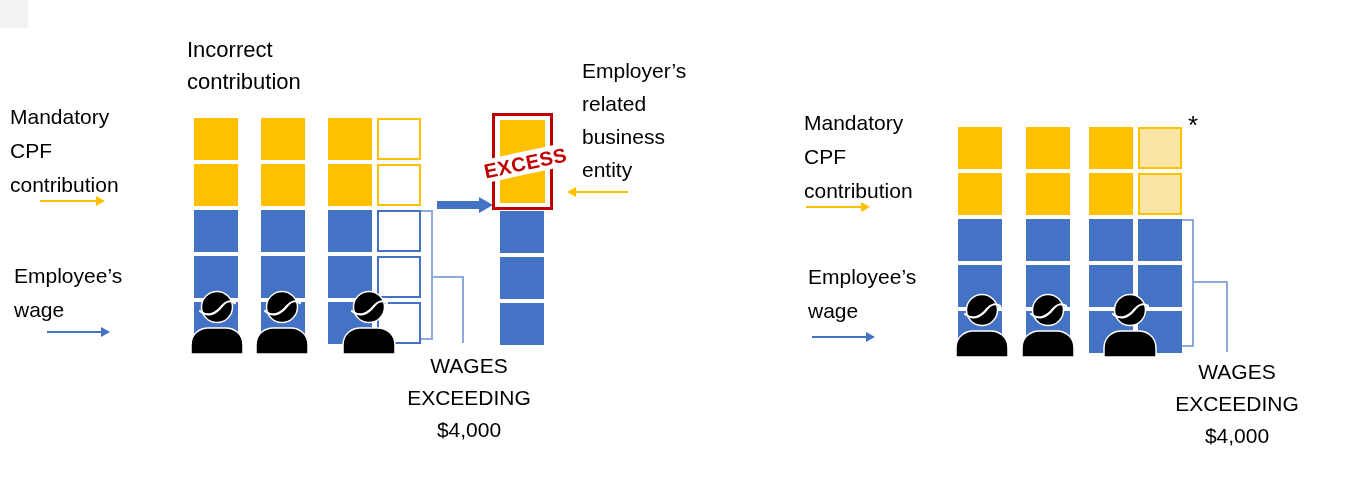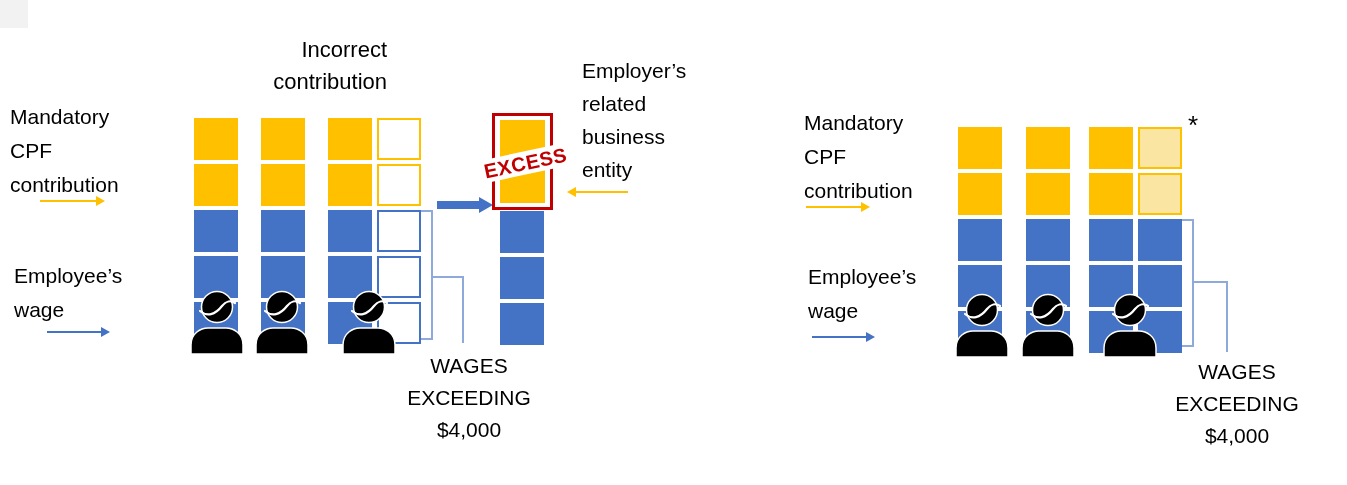--- a/index.html
+++ b/index.html
@@ -3,21 +3,21 @@
 <meta charset="utf-8">
 <style>
   * { box-sizing: border-box; }
   html,body { margin:0; padding:0; background:#ffffff; }
   #canvas {
     position:relative; width:1347px; height:485px; background:#ffffff;
     font-family:"Liberation Sans", sans-serif; color:#000; overflow:hidden;
   }
   .abs { position:absolute; }
   .pre { white-space:pre-line; }
-  .title { font-size:22px; line-height:32px; text-align:right; }
+  .title { font-size:22px; line-height:32px; text-align:left; }
   .label { font-size:21px; line-height:34px; }
   .note  { font-size:21px; line-height:32px; text-align:center; }
 
   .grid { position:absolute; }
   .grid-col { position:absolute; top:0; }
   .sq { width:44px; height:42px; margin-bottom:4px; }
   .sq-cpf          { background:var(--cpf); }
   .sq-wage         { background:var(--wage); }
   .sq-outline-cpf  { background:#fff; border:2px solid var(--cpf); }
   .sq-outline-wage { background:#fff; border:2px solid var(--wage); }

